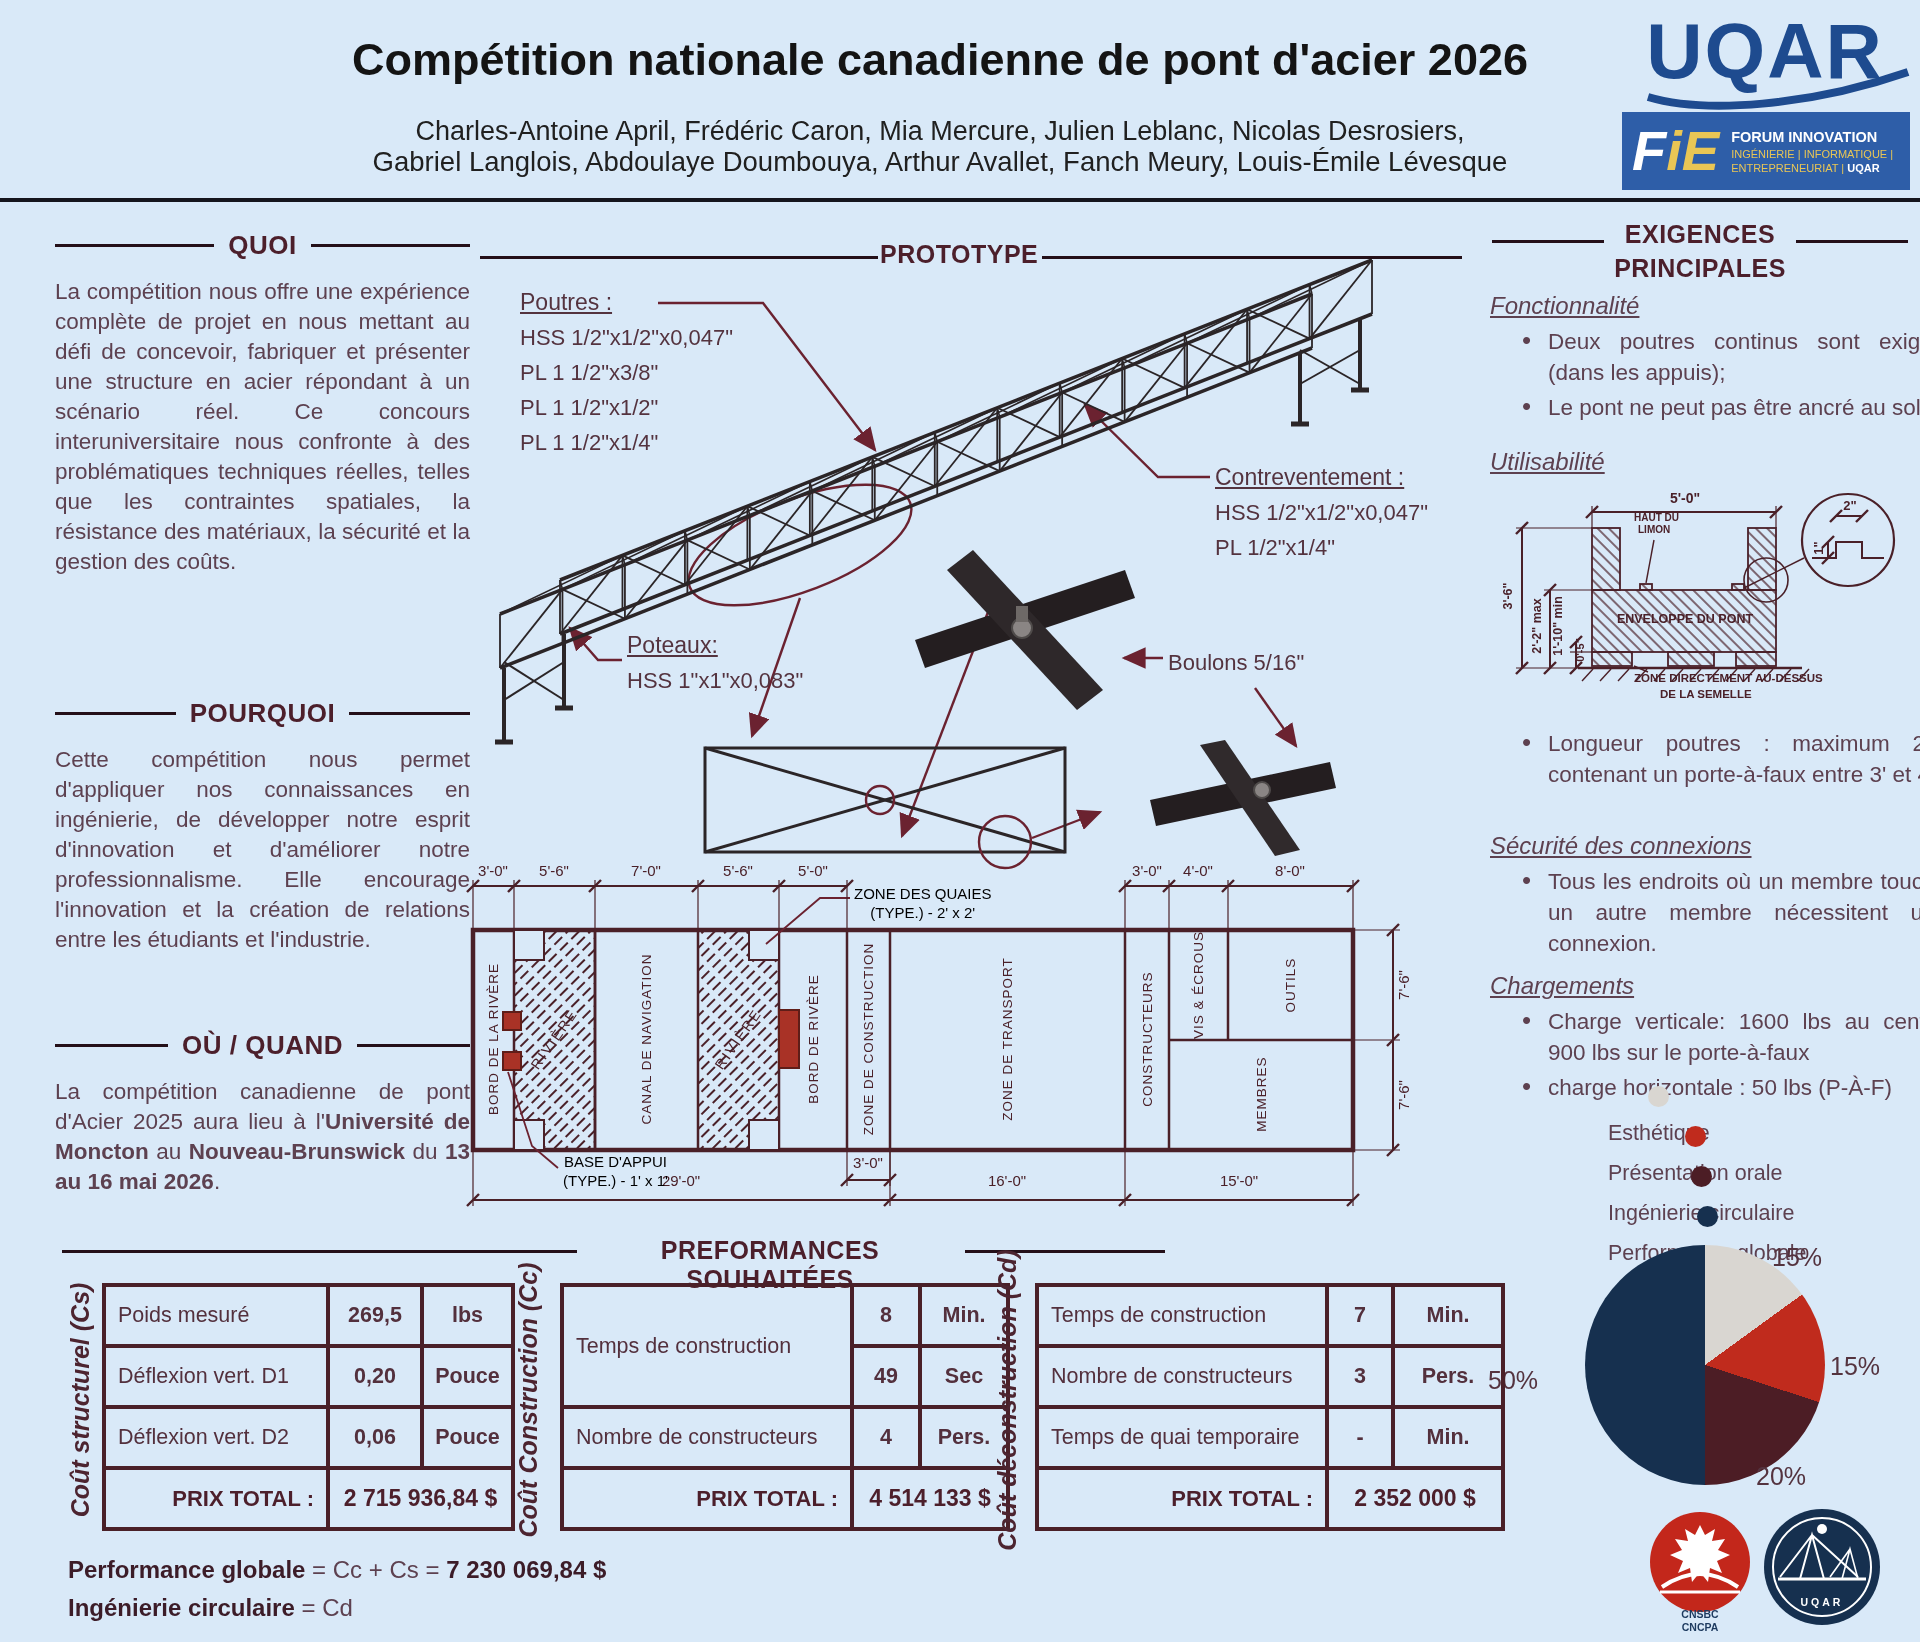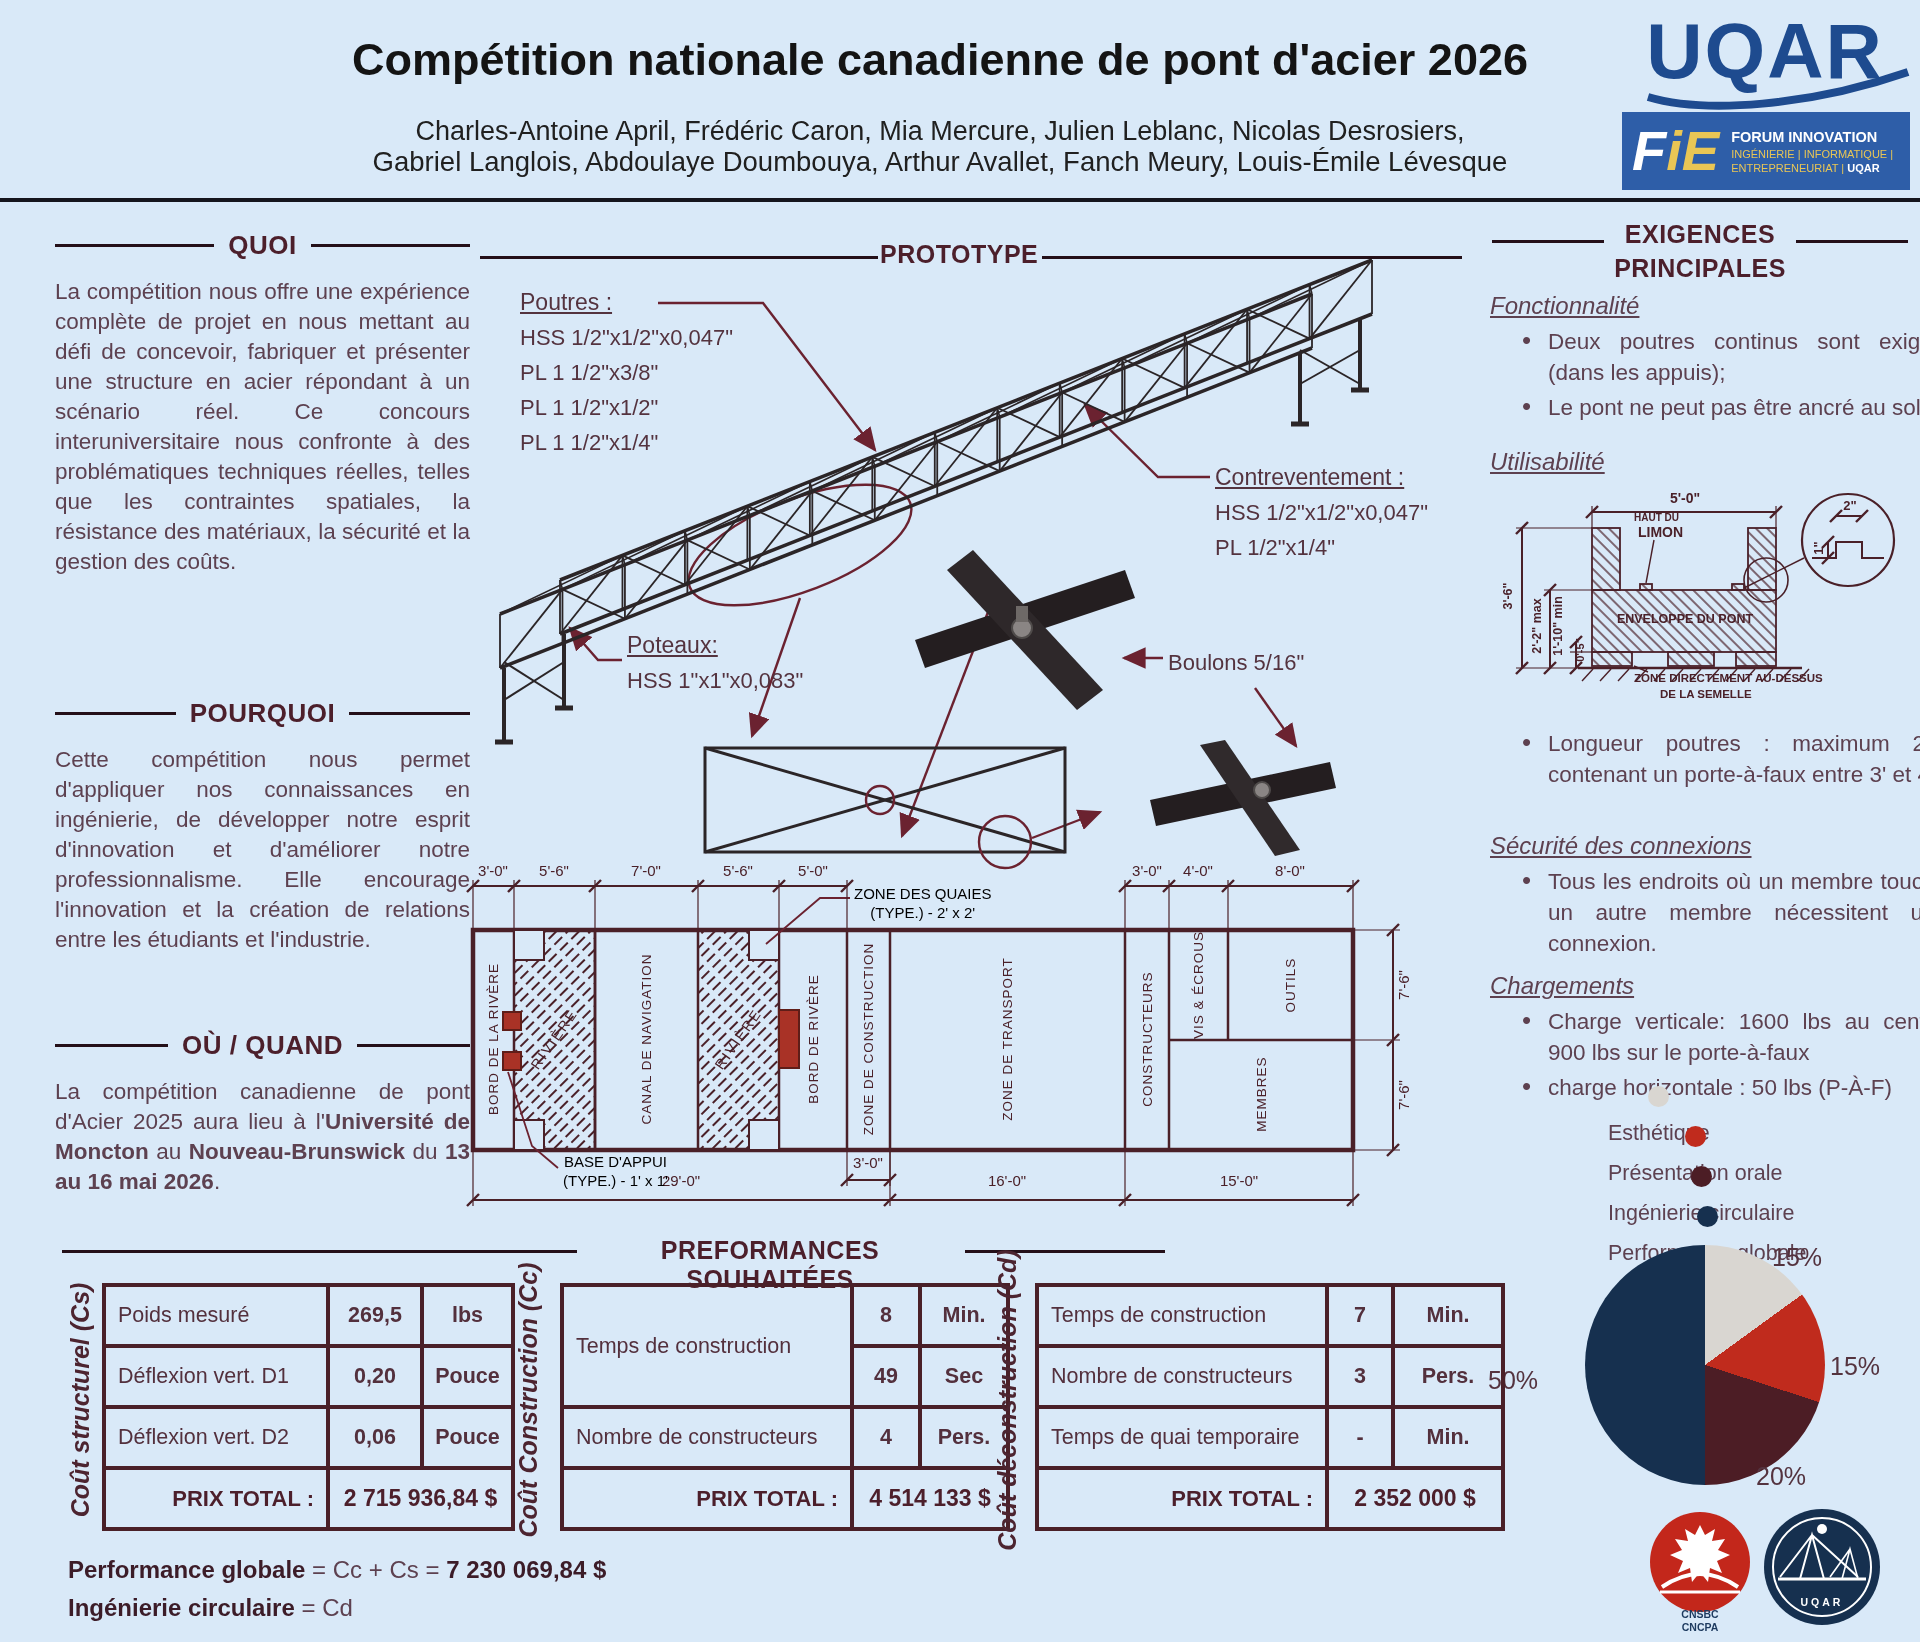--- a/index.html
+++ b/index.html
@@ -444,21 +444,21 @@
   <div class="hrule" style="left:1492px;top:240px;width:112px;"></div>
   <div class="hrule" style="left:1796px;top:240px;width:112px;"></div>
 
   <div class="sub" style="left:1490px;top:292px;">Fonctionnalité</div>
   <div class="bul" style="left:1516px;top:326px;width:396px;">Deux poutres continus sont exigés (dans les appuis);</div>
   <div class="bul" style="left:1516px;top:392px;width:396px;">Le pont ne peut pas être ancré au sol.</div>
   <div class="sub" style="left:1490px;top:448px;">Utilisabilité</div>
 
   <div class="cs-lab" style="left:1640px;top:490px;width:90px;text-align:center;font-size:14px;">5'-0"</div>
   <div class="cs-lab" style="left:1634px;top:512px;font-size:10px;">HAUT DU</div>
-  <div class="cs-lab" style="left:1638px;top:524px;font-size:14px;">LIMON</div>
+  <div class="cs-lab" style="left:1638px;top:524px;font-size:10px;">LIMON</div>
   <div class="rv" style="left:1508px;top:596px;font-size:12.5px;font-weight:bold;">3'-6"</div>
   <div class="rv" style="left:1537px;top:626px;font-size:12.5px;font-weight:bold;">2'-2" max</div>
   <div class="rv" style="left:1558px;top:626px;font-size:12.5px;font-weight:bold;">1'-10" min</div>
   <div class="rv" style="left:1580px;top:650px;font-size:11px;font-weight:bold;">0'-5"</div>
   <div class="cs-lab" style="left:1600px;top:612px;width:170px;text-align:center;font-size:12.5px;">ENVELOPPE DU PONT</div>
   <div class="cs-lab" style="left:1634px;top:672px;font-size:11.5px;">ZONE DIRECTEMENT AU-DESSUS</div>
   <div class="cs-lab" style="left:1660px;top:688px;font-size:11.5px;">DE LA SEMELLE</div>
   <div class="cs-lab" style="left:1838px;top:498px;width:24px;text-align:center;font-size:13px;">2"</div>
   <div class="rv" style="left:1818px;top:548px;font-size:13px;font-weight:bold;">1"</div>
 

